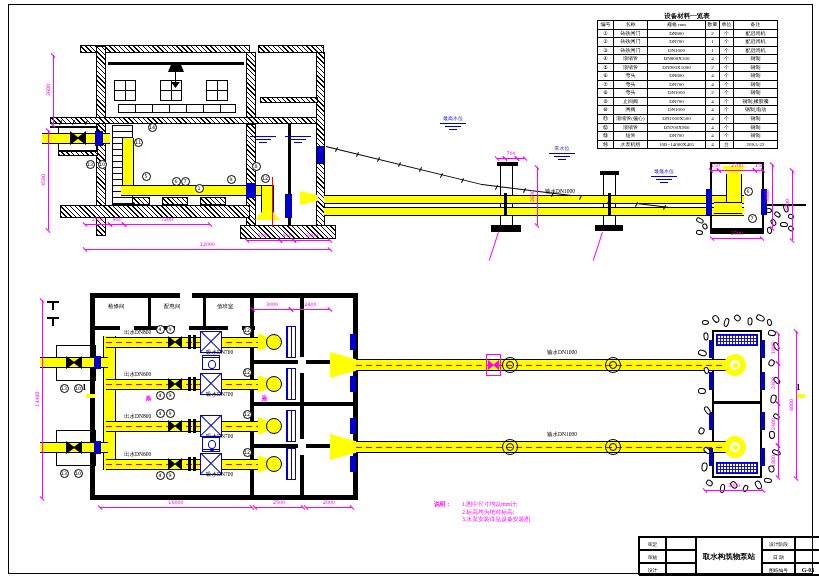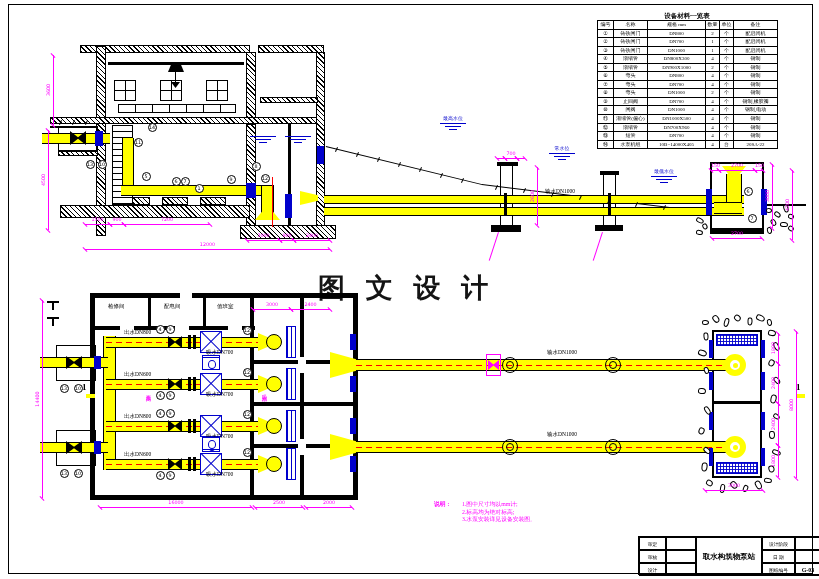--- a/index.html
+++ b/index.html
@@ -204,21 +204,20 @@
             <td>水泵机组</td>
             <td>10B=14000X405</td>
             <td>4</td>
             <td>台</td>
             <td>20SA-22</td>
           </tr>
         </tbody>
     </table>
   </div>
 
-  <div class="a" id="watermark" style="left:318px;top:270px">图 文 设 计</div>
 
   <div class="a" id="canvas" style="left:0;top:0;width:819px;height:579px">
       <div class="a hatch" style="left: 80px; top: 45px; width: 170px; height: 8px;"></div>
       <div class="a hatch" style="left: 258px; top: 45px; width: 66px; height: 8px;"></div>
       <div class="a hatch" style="left: 96px; top: 46px; width: 10px; height: 190px;"></div>
       <div class="a hatch" style="left: 246px; top: 52px; width: 10px; height: 66px;"></div>
       <div class="a hatch" style="left: 50px; top: 117px; width: 274px; height: 7px;"></div>
       <div class="a hatch" style="left: 246px; top: 124px; width: 10px; height: 104px;"></div>
       <div class="a hatch" style="left: 316px; top: 52px; width: 9px; height: 184px;"></div>
       <div class="a hatch" style="left: 260px; top: 97px; width: 58px; height: 6px;"></div>

